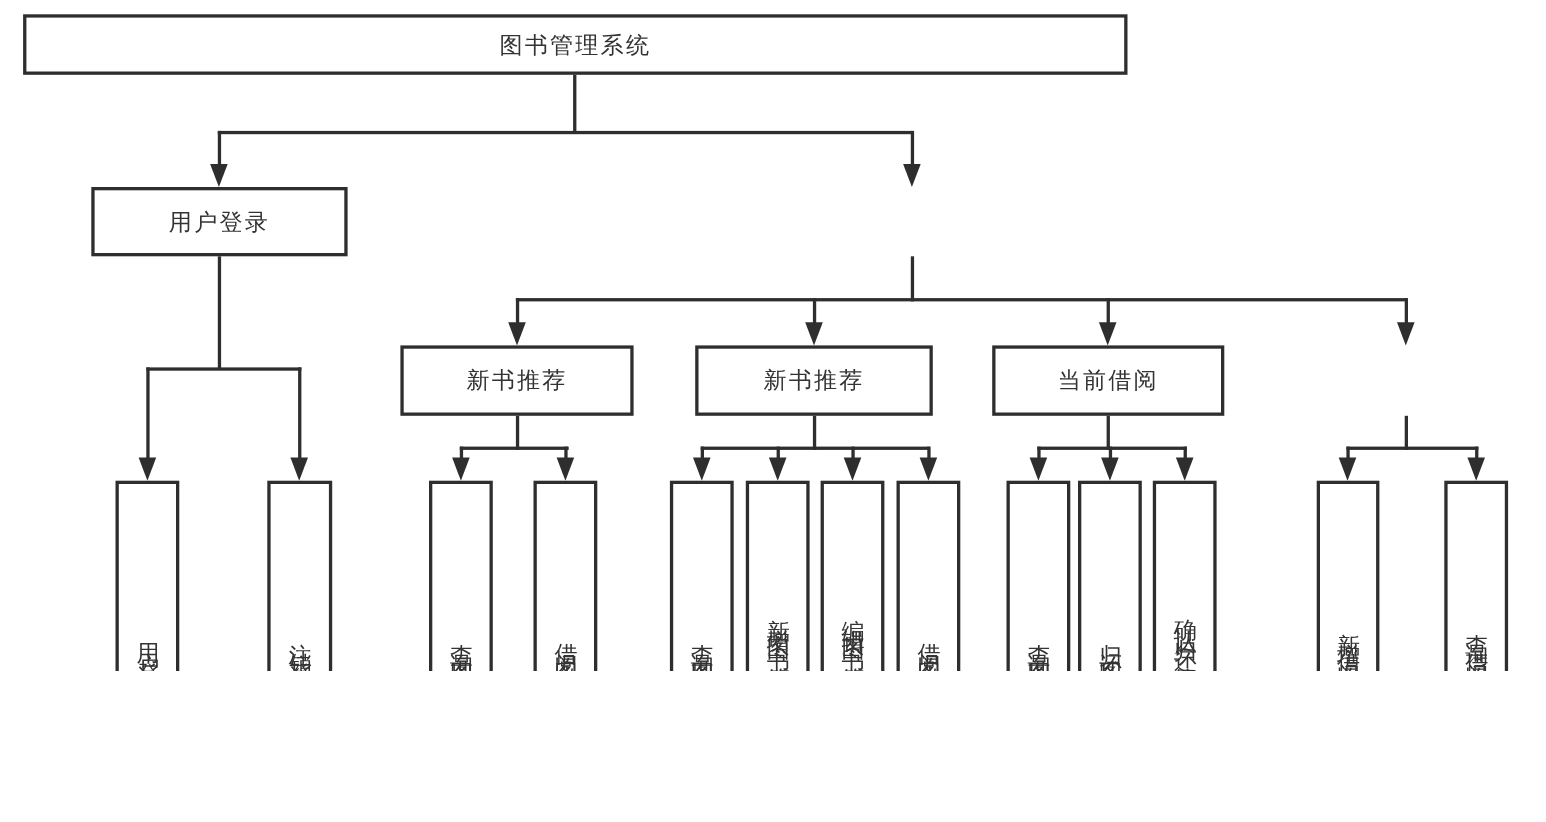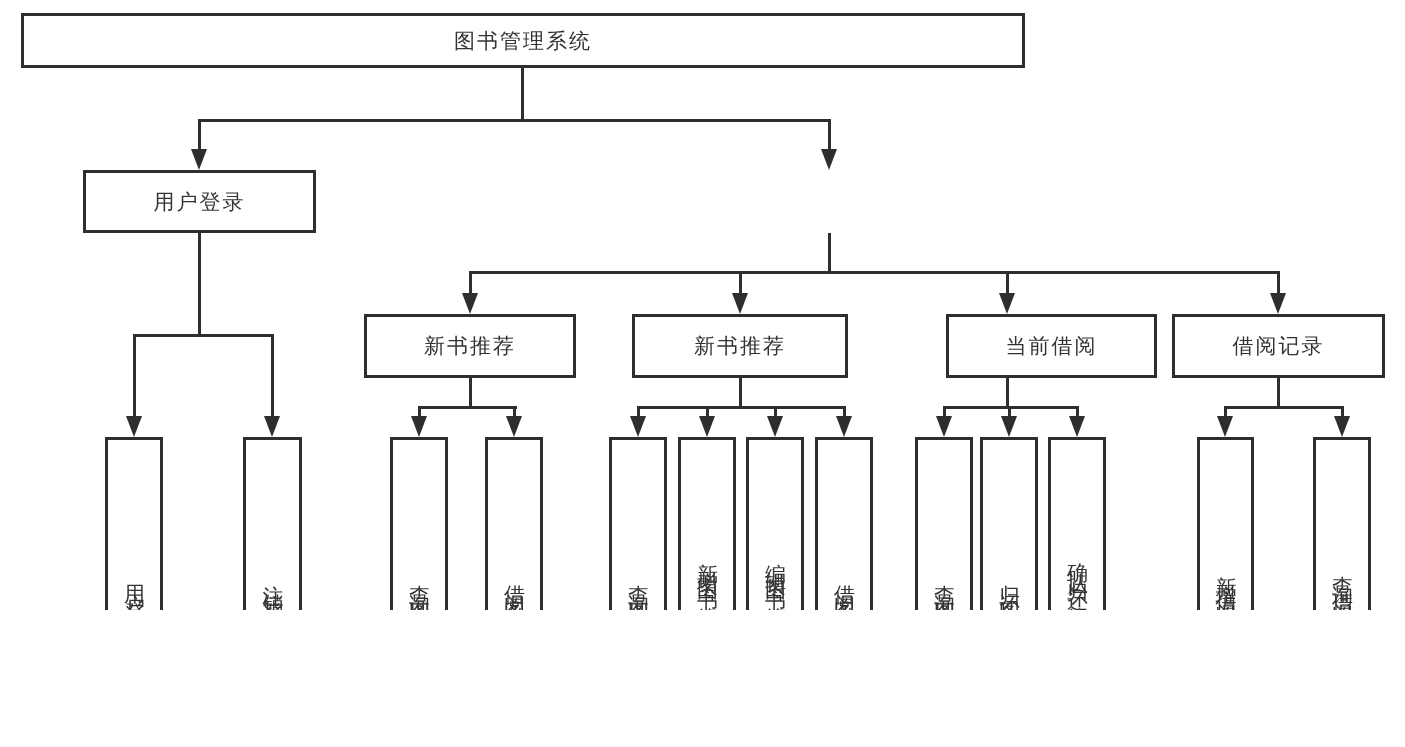--- a/index.html
+++ b/index.html
@@ -85,25 +85,22 @@
   <div class="arrow" style="left:999px;top:293px"></div>
   <div class="vline" style="left:1277px;top:271px;height:30px"></div>
   <div class="arrow" style="left:1270px;top:293px"></div>
 
   <div class="box" style="left:364px;top:314px;width:212px;height:64px">
     <span>新书推荐</span>
   </div>
   <div class="box" style="left:632px;top:314px;width:216px;height:64px">
     <span>新书推荐</span>
   </div>
-  <div class="box" style="left:946px;top:314px;width:211px;height:64px">
+  <div class="box" style="left:902px;top:314px;width:211px;height:64px">
     <span>当前借阅</span>
-  </div>
-  <div class="box" style="left:1172px;top:314px;width:213px;height:64px">
-    <span>借阅记录</span>
   </div>
 
   <div class="vline" style="left:469px;top:378px;height:31px"></div>
   <div class="hline" style="left:418px;top:406px;width:99px"></div>
   <div class="vline" style="left:418px;top:406px;height:16px"></div>
   <div class="arrow" style="left:411px;top:416px"></div>
   <div class="vline" style="left:513px;top:406px;height:16px"></div>
   <div class="arrow" style="left:506px;top:416px"></div>
 
   <div class="vline" style="left:739px;top:378px;height:31px"></div>

